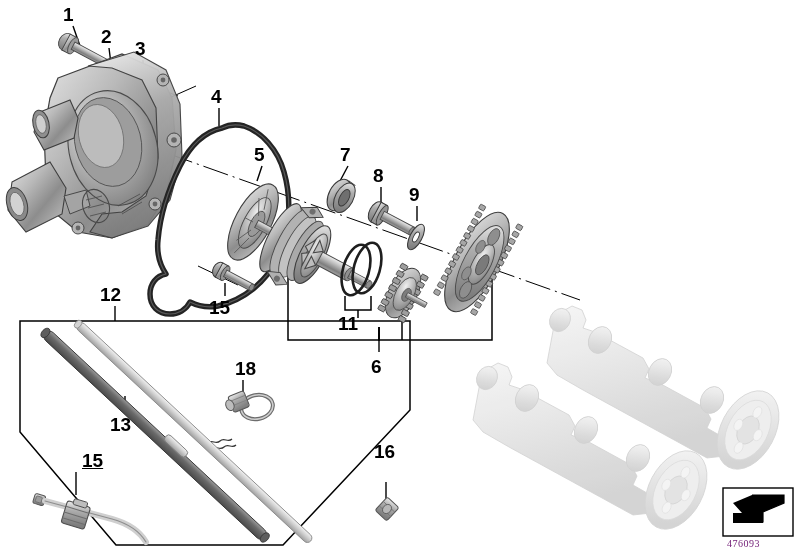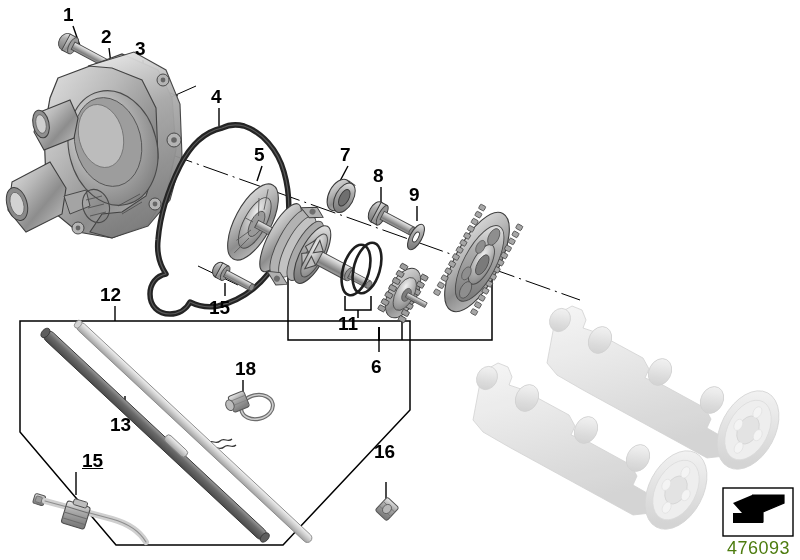--- a/index.html
+++ b/index.html
@@ -4,22 +4,22 @@
 <title>Parts Diagram</title>
 <style>
   html,body{margin:0;padding:0;background:#ffffff;}
   body{width:800px;height:560px;overflow:hidden;
        font-family:"Liberation Sans",sans-serif;}
   #stage{position:relative;width:800px;height:560px;background:#fff;}
   svg.layer{position:absolute;left:0;top:0;width:800px;height:560px;}
   .callout{position:absolute;font-weight:bold;font-size:19px;color:#000;
            font-family:"Liberation Sans",sans-serif;line-height:1;
            white-space:nowrap;}
-  .idnum{position:absolute;font-size:18px;color:#4d7c0f;letter-spacing:.5px;
-         font-family:Liberation Sans, sans-serif;}
+  .idnum{position:absolute;font-size:10px;color:#701a75;letter-spacing:.5px;
+         font-family:Liberation Serif, serif;}
 </style>
 </head>
 <body>
 
 <div id="stage">
 
   <svg class="layer" viewBox="0 0 800 560">
     <defs>
       <linearGradient id="gMetal" x1="0" y1="0" x2="1" y2="1">
         <stop offset="0" stop-color="#e6e6e6"></stop>

